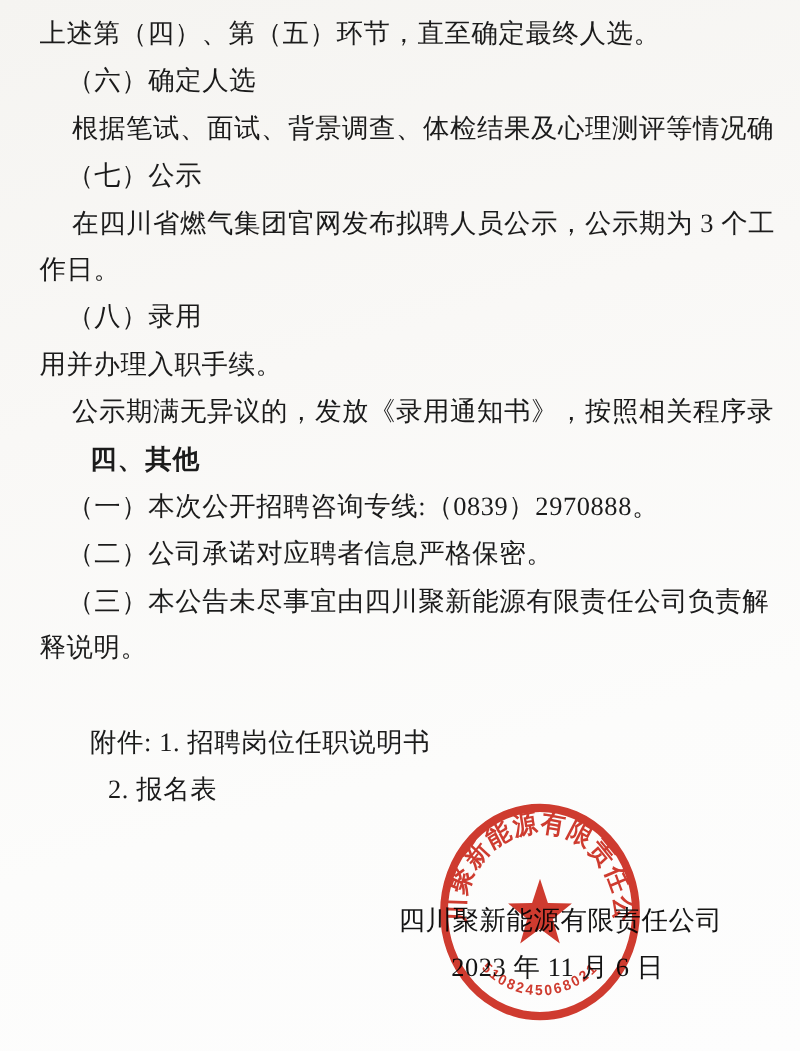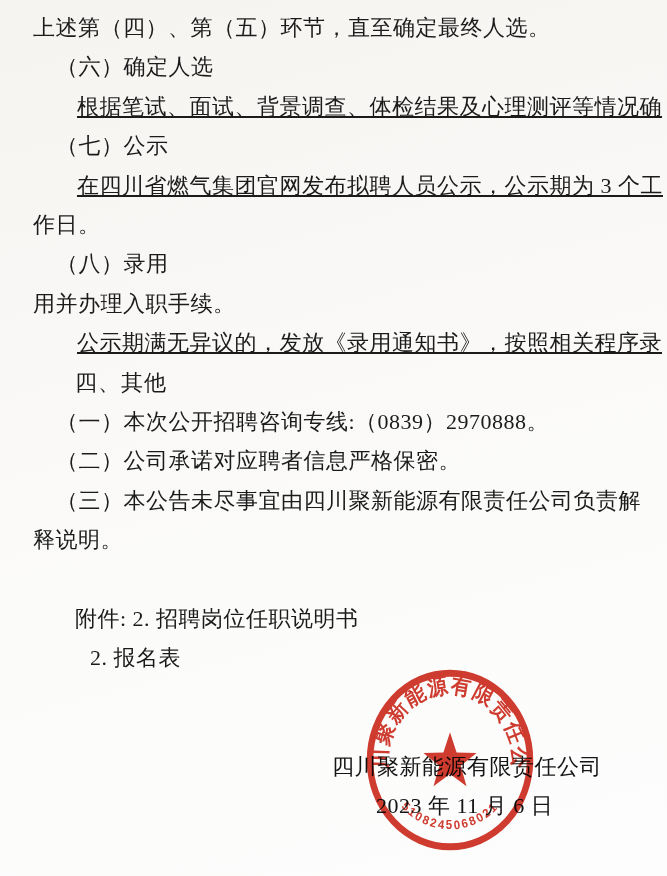--- a/index.html
+++ b/index.html
@@ -22,25 +22,25 @@
     letter-spacing:0.5px;
     color:#1b1b1b;
   }
   .line{
     height:39.4px;
     line-height:39.4px;
     white-space:nowrap;
   }
   .flush   {padding-left:33px;}
   .indent  {padding-left:56px;}
-  .indent2 {padding-left:77px;text-decoration:underline;}
+  .indent2 {padding-left:60px;}
   .heading {
     padding-left:75px;
     font-family:"Liberation Sans","DejaVu Sans",sans-serif;
-    font-weight:400;
+    font-weight:700;
     letter-spacing:1px;
   }
   .attach  {padding-left:75px;}
   .attach2 {padding-left:90px;}
   .blank   {height:39.4px;}
   .signature{
     position:absolute;
     top:750px;left:0;right:0;
     color:#141414;
   }
@@ -82,21 +82,21 @@
     <div class="line flush">作日。</div>
     <div class="line indent">（八）录用</div>
     <div class="line flush">用并办理入职手续。</div>
     <div class="line indent2">公示期满无异议的，发放《录用通知书》，按照相关程序录</div>
     <div class="line heading">四、其他</div>
     <div class="line indent">（一）本次公开招聘咨询专线:（0839）2970888。</div>
     <div class="line indent">（二）公司承诺对应聘者信息严格保密。</div>
     <div class="line indent">（三）本公告未尽事宜由四川聚新能源有限责任公司负责解</div>
     <div class="line flush">释说明。</div>
     <div class="line blank"></div>
-    <div class="line attach">附件: 2. 招聘岗位任职说明书</div>
+    <div class="line attach">附件: 1. 招聘岗位任职说明书</div>
     <div class="line attach2">2. 报名表</div>
   </div>
 
   <div class="signature">
     <div class="sig-company">四川聚新能源有限责任公司</div>
     <div class="sig-date">2023 年 11 月 6 日</div>
   </div>
 
   <div class="seal">
     <svg viewBox="0 0 176 186" xmlns="http://www.w3.org/2000/svg">

